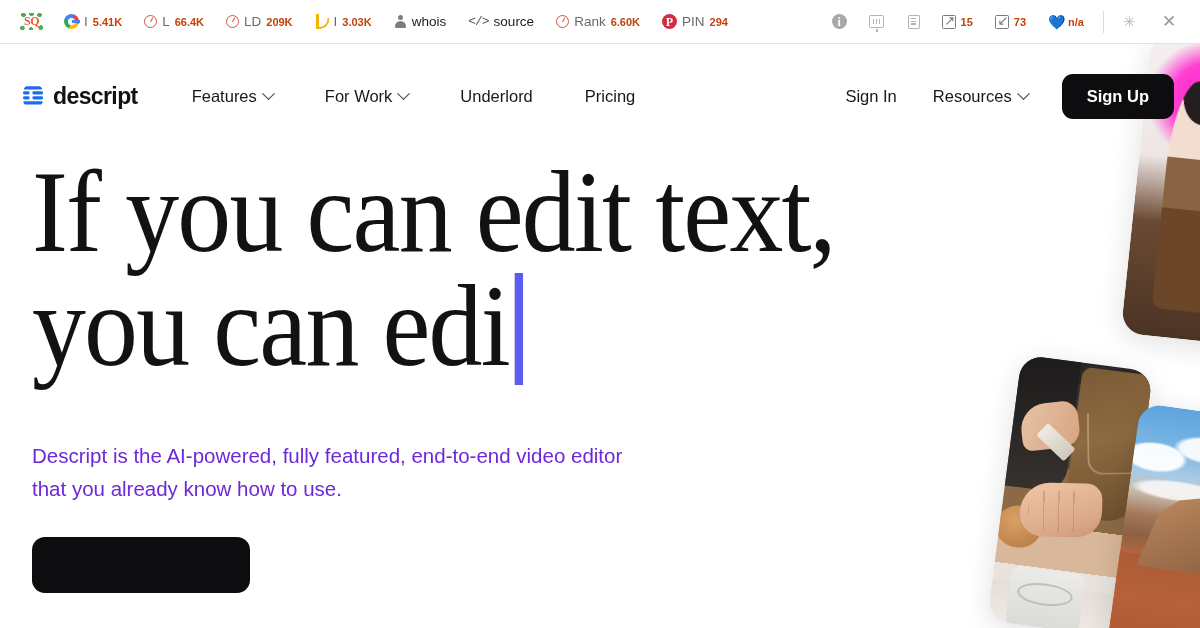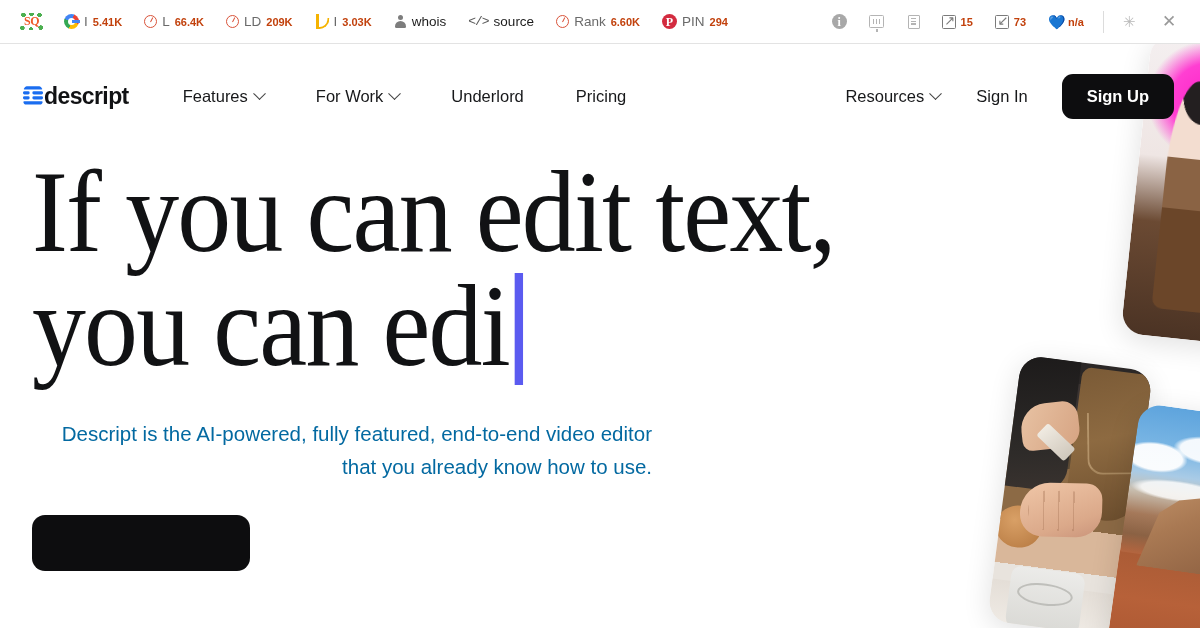--- a/index.html
+++ b/index.html
@@ -208,21 +208,21 @@
 
   
   .nav {
     position: relative;
     height: 104px;
     display: flex;
     align-items: center;
     padding: 0 26px 0 22px;
     z-index: 20;
   }
-  .brand { display:flex; align-items:center; margin-right: 36px; }
+  .brand { display:flex; align-items:center; gap: 9px; margin-right: 36px; }
   .brand-mark {
     width: 22px; height: 24px; position: relative;
   }
   .brand-mark svg { display:block; }
   .brand-text {
     font-size: 23px; font-weight: bold; color: #111214; letter-spacing: -0.6px;
   }
   .nav-links { display:flex; align-items:center; gap: 16px; }
   .nav-link {
     display:flex; align-items:center; gap:7px;
@@ -261,26 +261,25 @@
   .headline .l2 { display:block; position:relative; }
   .caret {
     display:inline-block;
     width: 9px;
     height: 112px;
     background: #5b5bf0;
     vertical-align: -20px;
     margin-left: 6px;
   }
   .subhead {
-    margin-top: 32px;
+    margin-top: 54px;
     font-size: 20.5px;
     line-height: 1.62;
-    color: #0369a1;
+    color: #6d28d9;
     max-width: 620px;
-    text-align: right;
   }
   .cta {
     margin-top: 32px;
     width: 218px;
     height: 56px;
     background: #0d0d0f;
     border-radius: 13px;
   }
 
   
@@ -559,25 +558,25 @@
       <div class="nav-link">
         <span>Underlord</span>
       </div>
       <div class="nav-link">
         <span>Pricing</span>
       </div>
     </div>
 
     <div class="nav-right">
       <div class="nav-link">
+        <span>Sign In</span>
+      </div>
+      <div class="nav-link">
         <span>Resources</span>
         <span class="chev"></span>
-      </div>
-      <div class="nav-link">
-        <span>Sign In</span>
       </div>
       <div class="btn-signup">Sign Up</div>
     </div>
   </div>
 
   <div class="hero">
     <h1 class="headline">
       <span>If you can edit text,</span>
       <span class="l2"><span>you can edi</span><span class="caret"></span></span>
     </h1>

